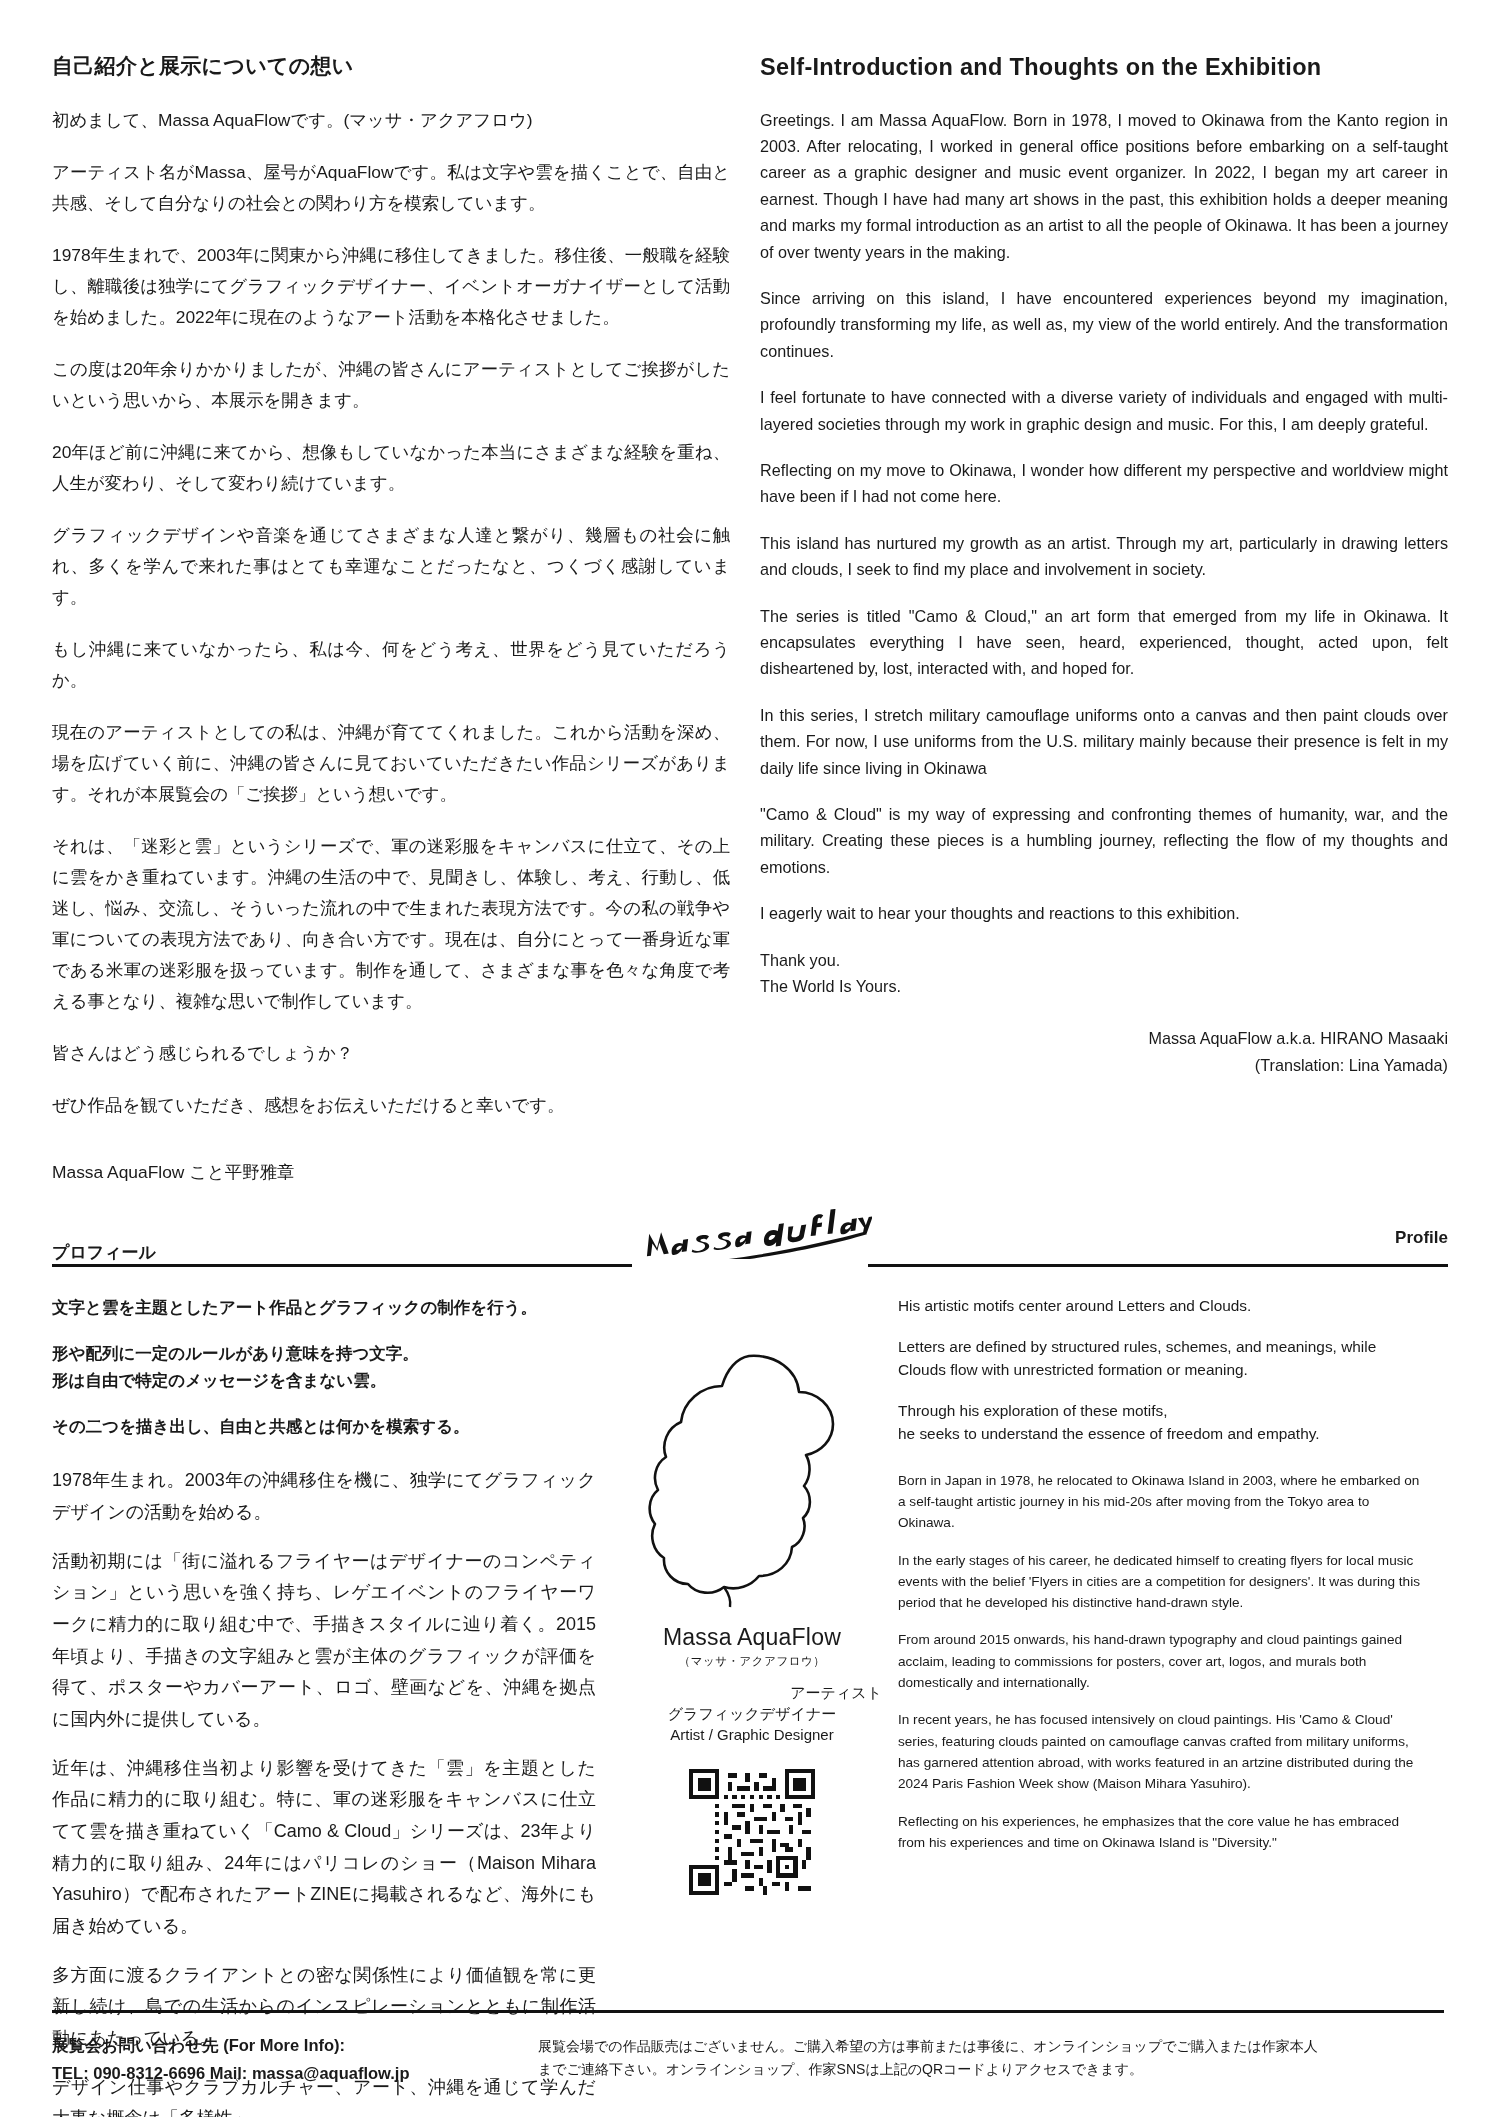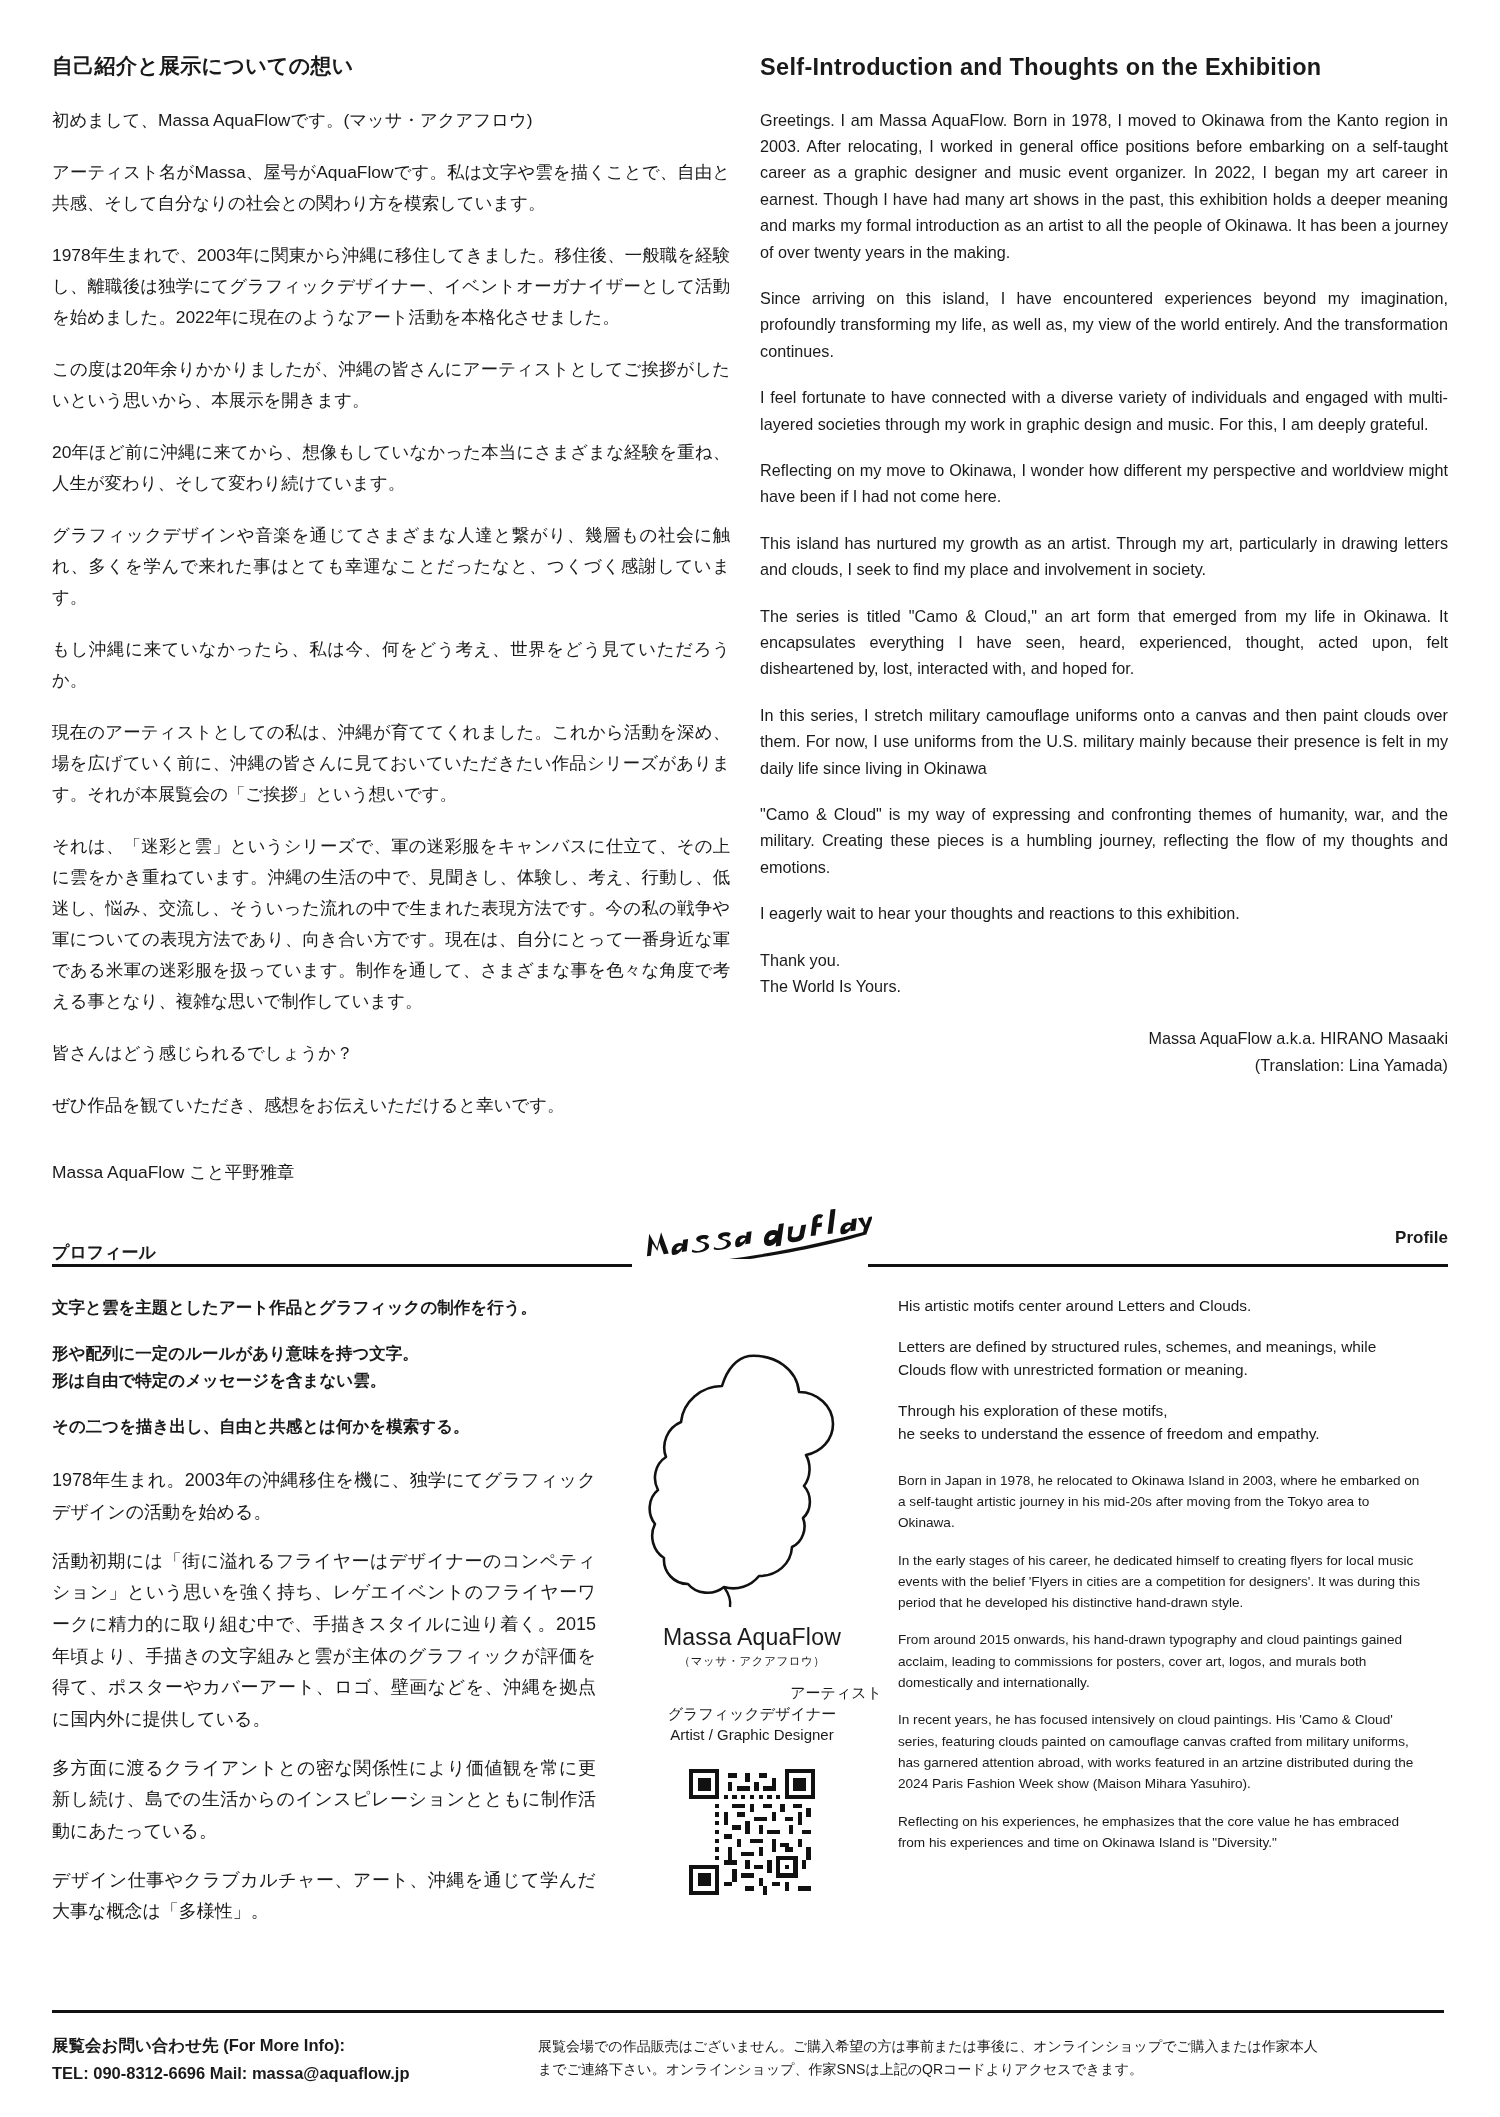--- a/index.html
+++ b/index.html
@@ -229,20 +229,21 @@
     <div class="pcol-left">
       <p class="lead-ja">文字と雲を主題としたアート作品とグラフィックの制作を行う。</p>
       <p class="lead-ja">
         <span>形や配列に一定のルールがあり意味を持つ文字。</span><br>
         <span>形は自由で特定のメッセージを含まない雲。</span>
       </p>
       <p class="lead-ja" style="margin-bottom:26px">その二つを描き出し、自由と共感とは何かを模索する。</p>
 
       <p class="body-ja">1978年生まれ。2003年の沖縄移住を機に、独学にてグラフィックデザインの活動を始める。</p>
       <p class="body-ja">活動初期には「街に溢れるフライヤーはデザイナーのコンペティション」という思いを強く持ち、レゲエイベントのフライヤーワークに精力的に取り組む中で、手描きスタイルに辿り着く。2015年頃より、手描きの文字組みと雲が主体のグラフィックが評価を得て、ポスターやカバーアート、ロゴ、壁画などを、沖縄を拠点に国内外に提供している。</p>
+      <p class="body-ja">近年は、沖縄移住当初より影響を受けてきた「雲」を主題とした作品に精力的に取り組む。特に、軍の迷彩服をキャンバスに仕立てて雲を描き重ねていく「Camo &amp; Cloud」シリーズは、23年より精力的に取り組み、24年にはパリコレのショー（Maison Mihara Yasuhiro）で配布されたアートZINEに掲載されるなど、海外にも届き始めている。</p>
       <p class="body-ja">多方面に渡るクライアントとの密な関係性により価値観を常に更新し続け、島での生活からのインスピレーションとともに制作活動にあたっている。</p>
       <p class="body-ja">デザイン仕事やクラブカルチャー、アート、沖縄を通じて学んだ大事な概念は「多様性」。</p>
     </div>
 
     <div class="pcol-mid">
       <svg class="cloud-art" viewBox="0 0 215 260">
         <path d="M104 8
                  C131 6 152 22 154 44
                  C172 44 188 58 188 76
                  C188 92 176 104 161 107

